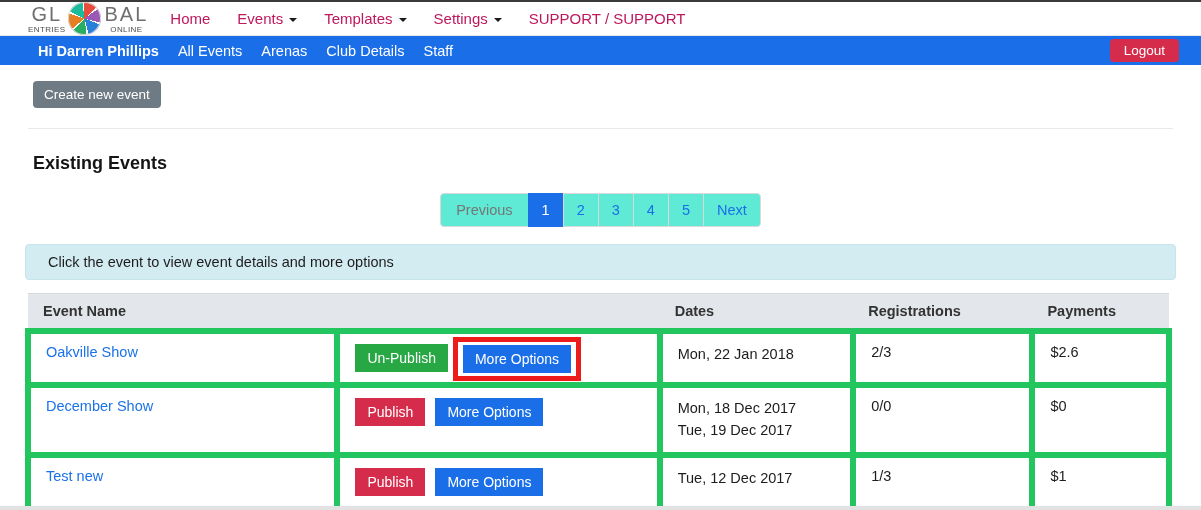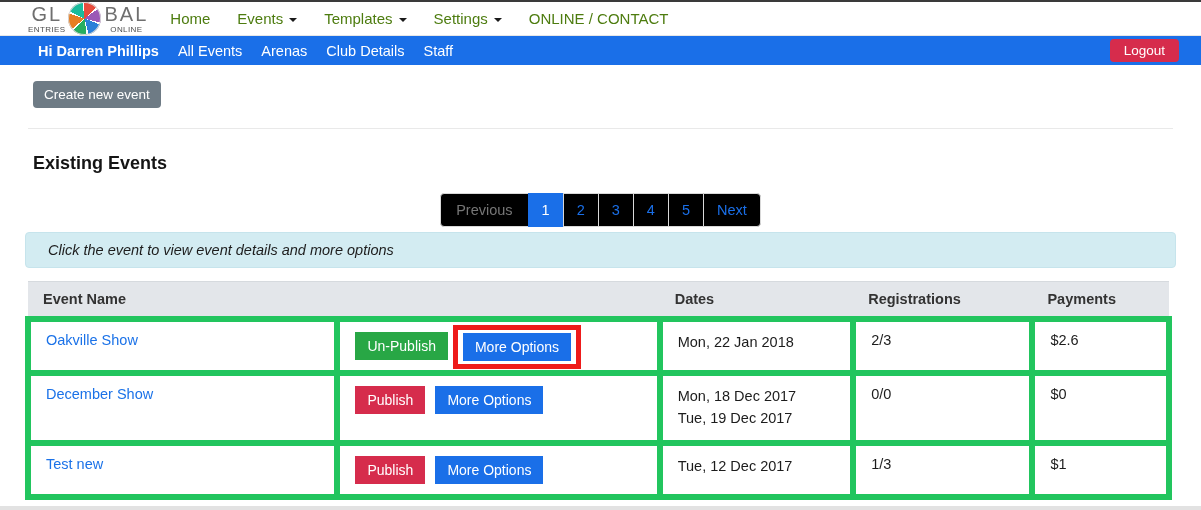--- a/index.html
+++ b/index.html
@@ -18,21 +18,21 @@
   .logo { display:flex; align-items:center; gap:3px; margin-right:22px; cursor:pointer; }
   .logo-col { display:flex; flex-direction:column; align-items:center; }
   .logo-big { font-size:20px; color:#6f6f6f; letter-spacing:2px; line-height:1.05; font-weight:400; }
   .logo-small { font-size:8px; color:#4d4d4d; letter-spacing:.4px; }
   .globe { width:33px; height:33px; border-radius:50%;
     background:conic-gradient(#e74c3c 0 13%, #fff 13% 15%, #9b59b6 15% 29%, #fff 29% 31%,
       #2980d9 31% 46%, #fff 46% 48%, #27ae60 48% 62%, #fff 62% 64%,
       #e67e22 64% 80%, #fff 80% 82%, #1abc9c 82% 98%, #fff 98% 100%);
     box-shadow:inset 0 0 0 1px #d8d8d8; }
   .nav-items { display:flex; align-items:center; gap:27px; }
-  .nav-item { font-size:15px; color:#4d7c0f; text-decoration:none; cursor:pointer; white-space:nowrap; }
+  .nav-item { font-size:15px; color:#be185d; text-decoration:none; cursor:pointer; white-space:nowrap; }
   .caret { display:inline-block; width:0; height:0; margin-left:6px; vertical-align:middle;
            border-left:4px solid transparent; border-right:4px solid transparent; border-top:4px solid #1a1a1a; }
 
   
   .subnav { background:var(--primary-blue); height:29px; display:flex; align-items:center;
             gap:19px; padding:0 22px 0 38px; }
   .greeting { font-weight:bold; color:#fff; font-size:14.5px; }
   .subnav-link { color:#fff; font-size:14.5px; text-decoration:none; cursor:pointer; }
   .logout-btn { margin-left:auto; background:var(--danger-red); color:#fff; border:none;
                 border-radius:4px; padding:4px 14px; font-size:13.5px; cursor:pointer;
@@ -40,27 +40,27 @@
 
   
   .create-btn { margin:16px 0 0 33px; background:var(--gray-button); color:#fff; border:none;
                 border-radius:4px; padding:6px 11px; font-size:13.5px; cursor:pointer; font-family:inherit; }
   hr.sep { border:none; border-top:1px solid #e9e9e9; margin:20px 28px 0; }
   .section-heading { margin:24px 0 0 33px; font-size:18px; font-weight:bold; color:#151515; }
 
   .pagination-wrap { display:flex; justify-content:center; margin-top:19px; }
   ul.pagination { display:flex; list-style:none; margin:0; padding:0; font-size:14.5px; }
   .page { border:1px solid #d9d9d9; padding:8px 13px; color:var(--primary-blue);
-          cursor:pointer; margin-left:-1px; background:#000000; }
+          cursor:pointer; margin-left:-1px; background:#5eead4; }
   .page.prev { color:#767676; border-radius:4px 0 0 4px; margin-left:0; padding:8px 15px; }
   .page.next { border-radius:0 4px 4px 0; }
   .page.active { background:var(--primary-blue); border-color:var(--primary-blue); color:#fff; }
 
-  .alert { margin:5px 25px 0; background:var(--alert-bg); border:1px solid #c6e4ec;
-           border-radius:4px; padding:9px 22px; font-size:14.5px; color:#1d1d1d;font-style:italic; }
+  .alert { margin:17px 25px 0; background:var(--alert-bg); border:1px solid #c6e4ec;
+           border-radius:4px; padding:9px 22px; font-size:14.5px; color:#1d1d1d; }
 
   table.events { border-collapse:collapse; margin:13px 25px 0; width:1147px; font-size:14.5px; }
   table.events th { background:var(--table-header-bg); text-align:left; padding:9px 15px;
                     color:#333; border-top:1px solid #d6dade; border-bottom:1px solid #cfd3d7; }
   table.events td { border:6px solid #22c55e; padding:10px 15px; vertical-align:top; }
   td.actions-cell { padding:10px 8px; white-space:nowrap; }
   .btn { border:none; border-radius:0; color:#fff; font-size:14px; padding:6px 12px;
          cursor:pointer; font-family:inherit; }
   .btn.green { background:var(--success-green); }
   .btn.red { background:var(--danger-red); }
@@ -90,21 +90,21 @@
     <div class="logo-col">
       <span class="logo-big">BAL</span>
       <span class="logo-small">ONLINE</span>
     </div>
   </div>
   <nav class="nav-items">
     <a class="nav-item"><span>Home</span></a>
     <a class="nav-item"><span>Events</span><span class="caret"></span></a>
     <a class="nav-item"><span>Templates</span><span class="caret"></span></a>
     <a class="nav-item"><span>Settings</span><span class="caret"></span></a>
-    <a class="nav-item"><span>ONLINE / CONTACT</span></a>
+    <a class="nav-item"><span>SUPPORT / SUPPORT</span></a>
   </nav>
 </header>
 
 
 <div class="subnav">
   <span class="greeting">Hi Darren Phillips</span>
   <a class="subnav-link">All Events</a>
   <a class="subnav-link">Arenas</a>
   <a class="subnav-link">Club Details</a>
   <a class="subnav-link">Staff</a>

